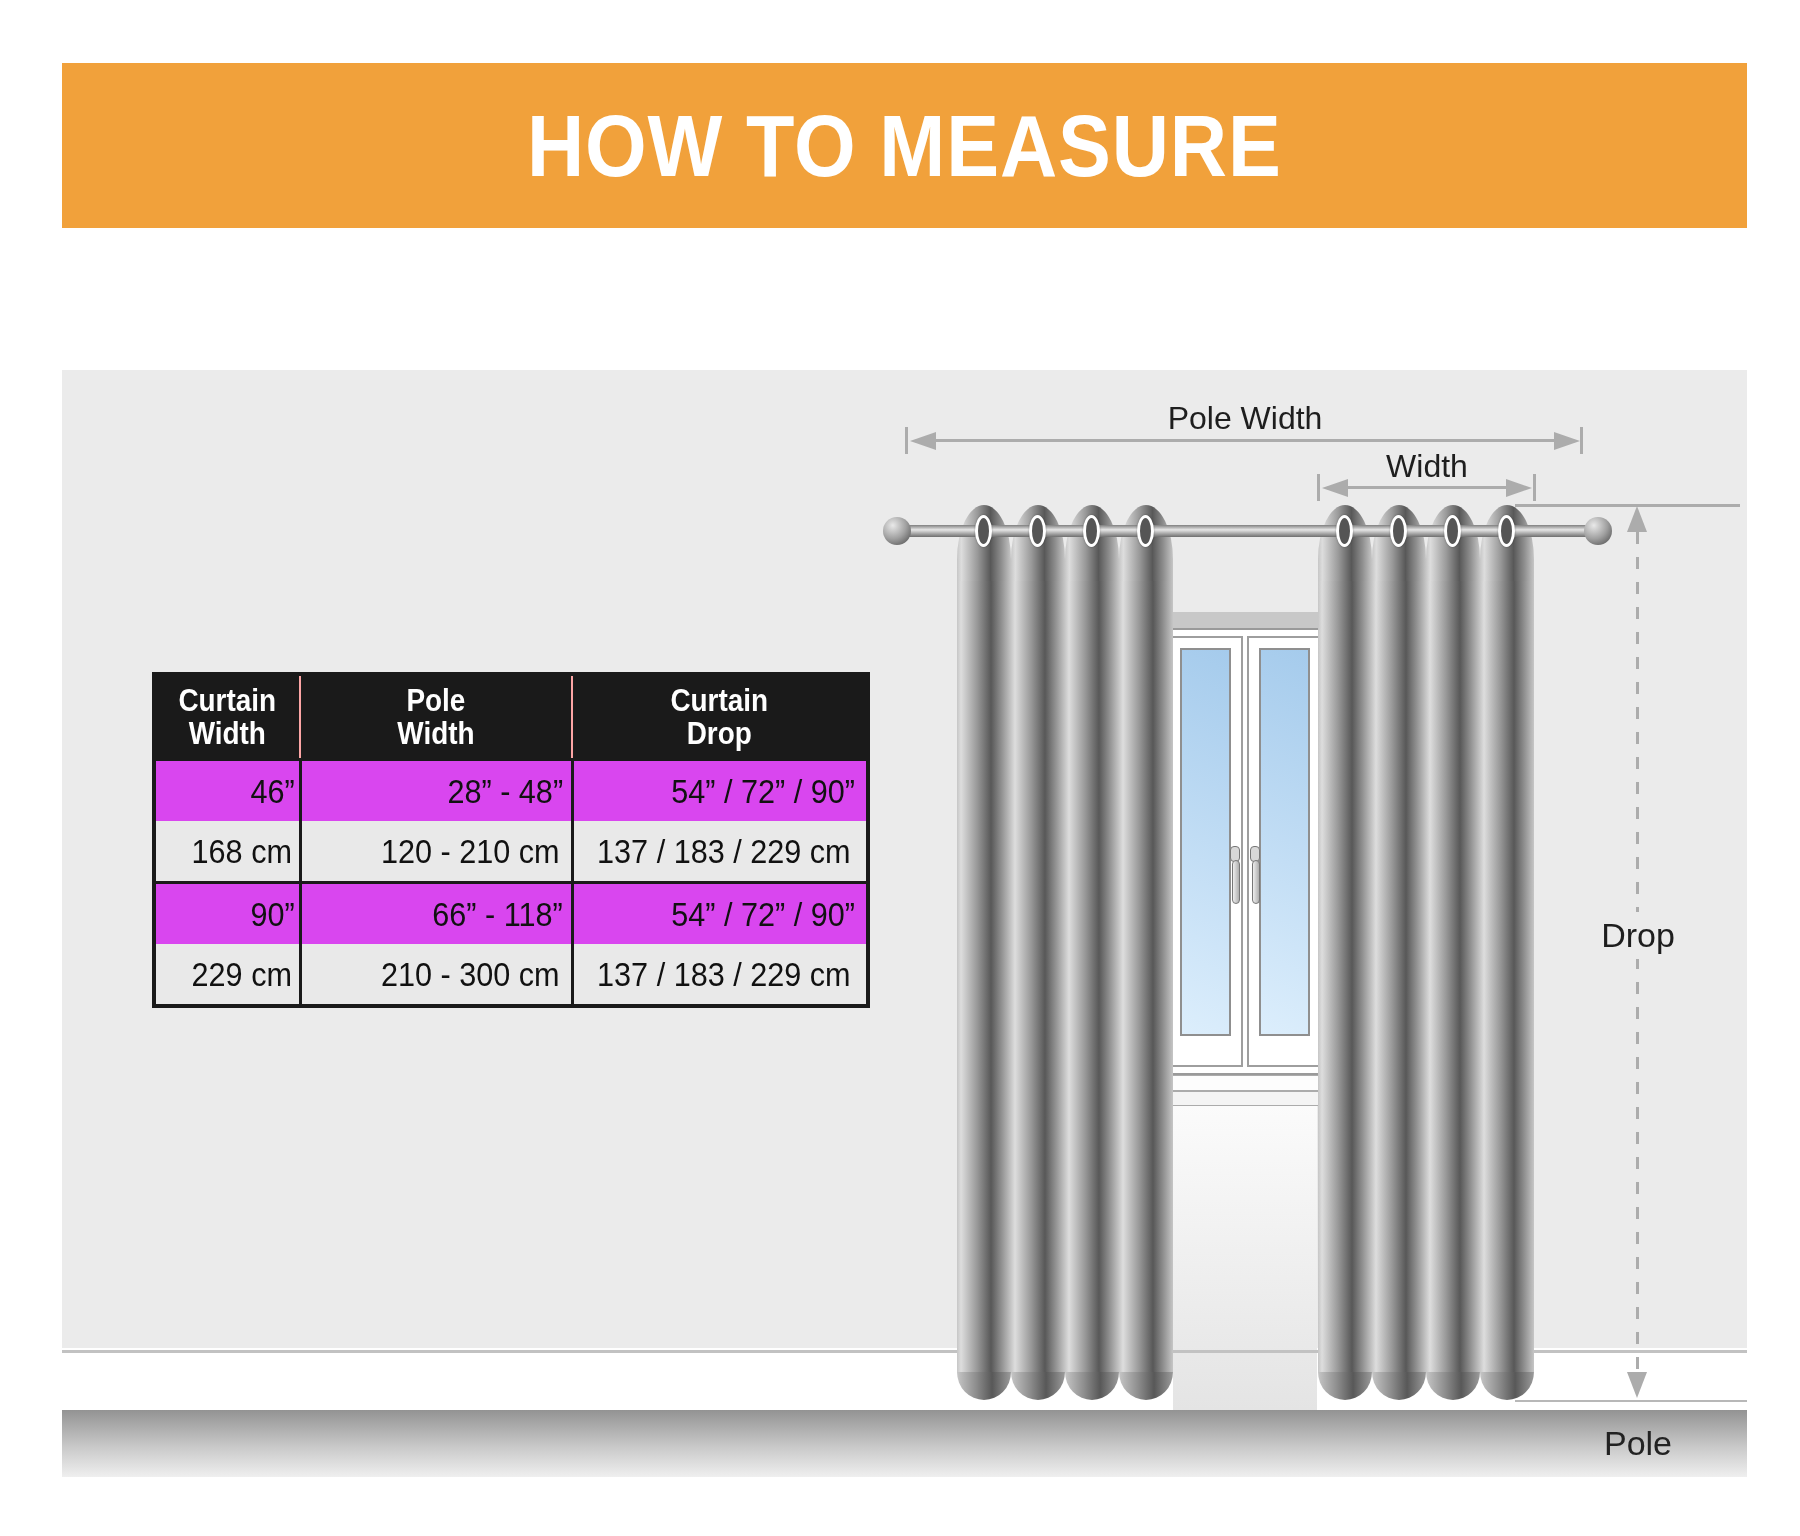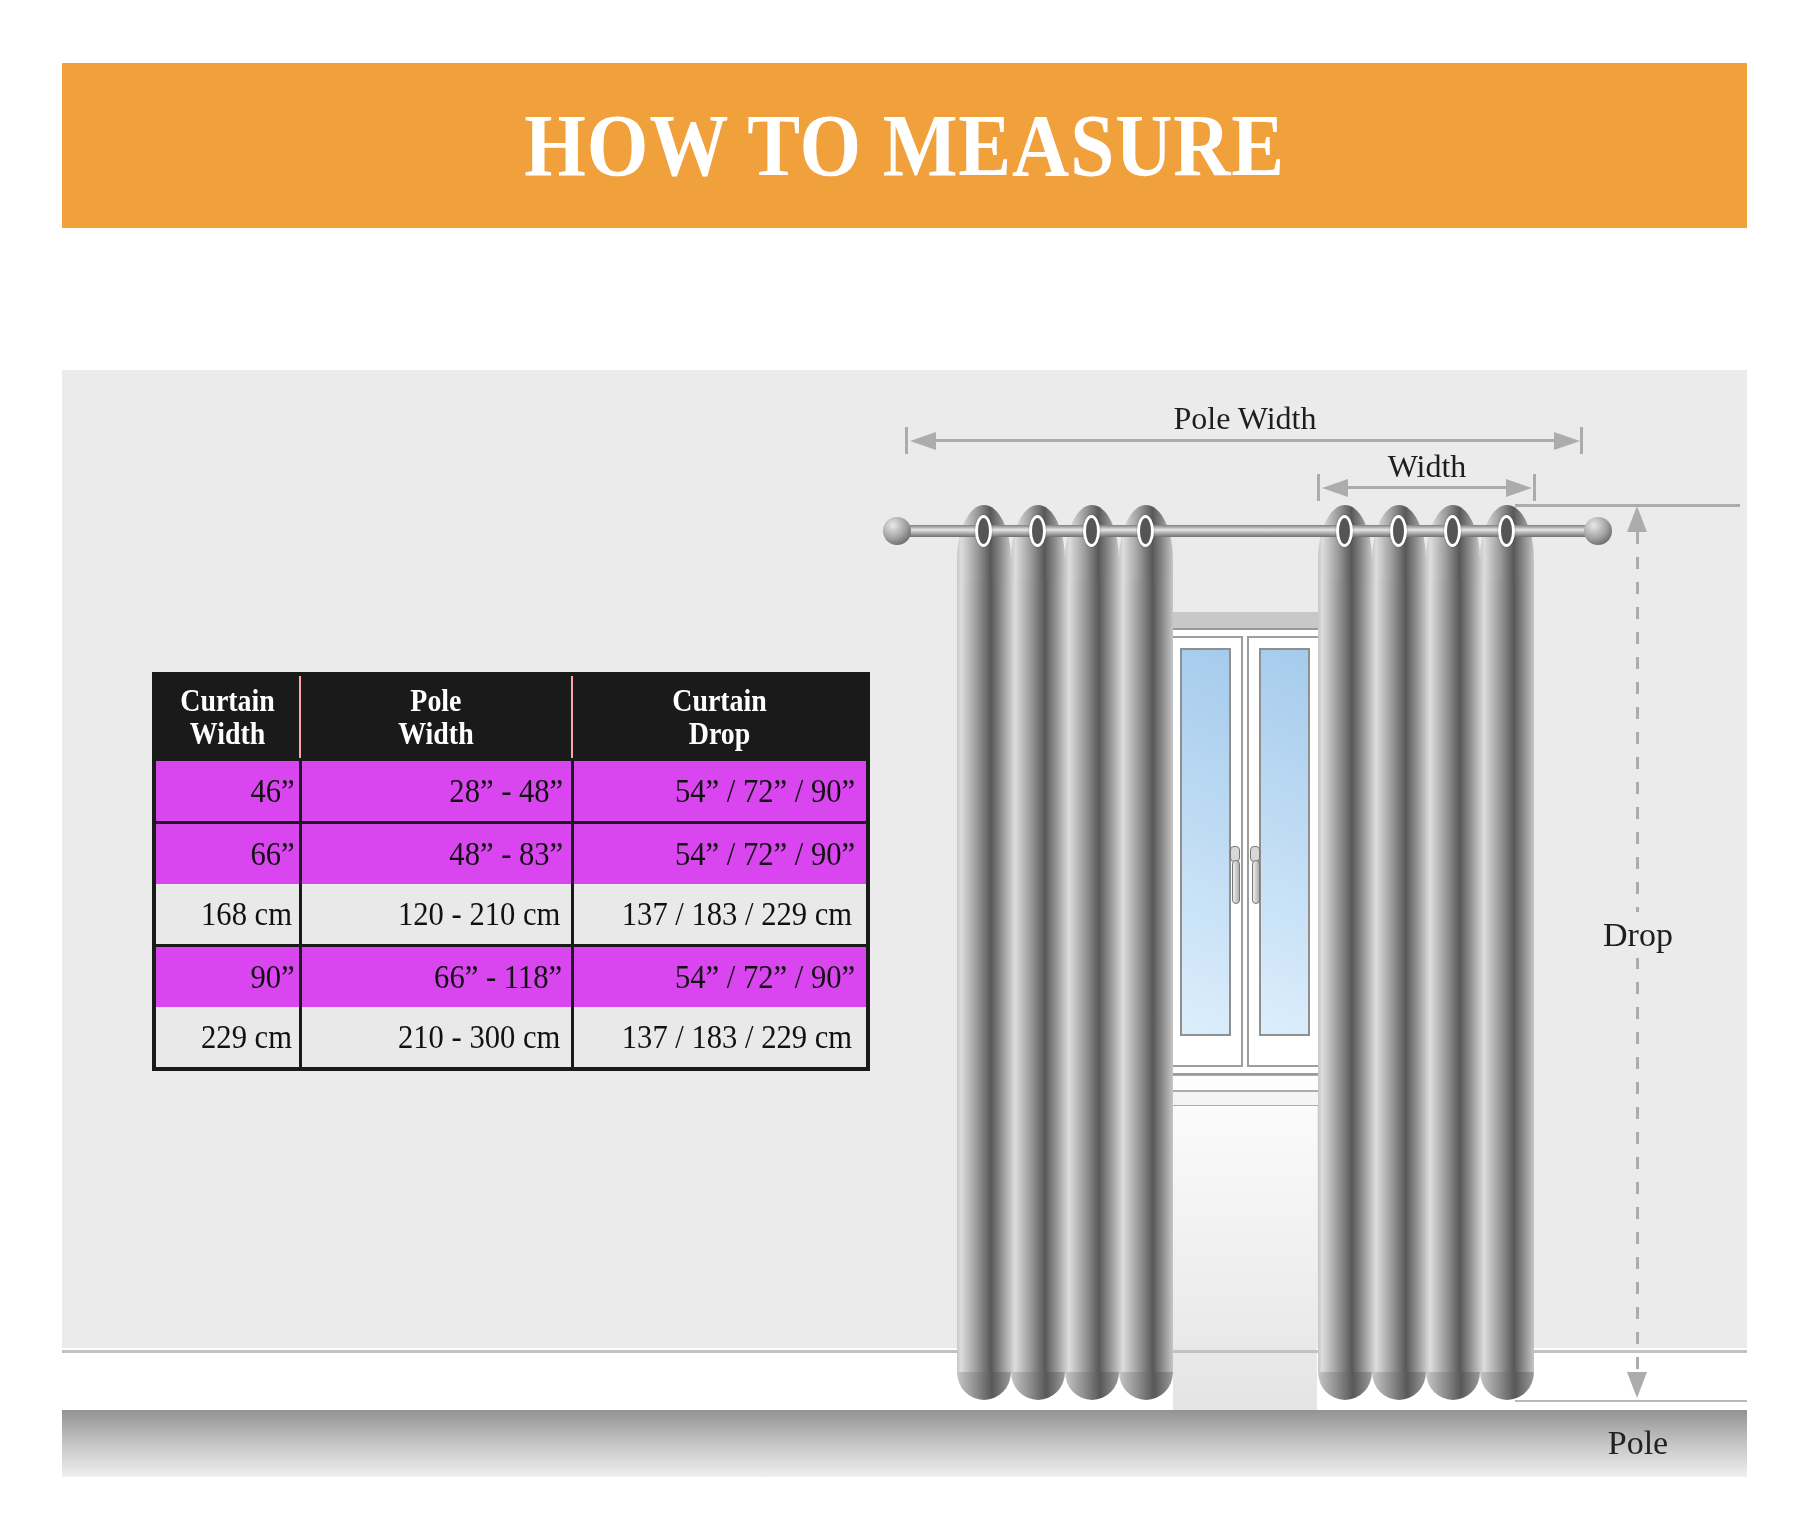--- a/index.html
+++ b/index.html
@@ -1,18 +1,18 @@
 <!DOCTYPE html>
 <html><head>
 <meta charset="utf-8">
 <style>
   html,body{margin:0;padding:0;background:#fff;}
   #scene{position:relative;width:1800px;height:1536px;background:#fff;
          font-family:"Liberation Sans",sans-serif;overflow:hidden;}
-  .abs{position:absolute;font-family:Liberation Serif, serif;}
+  .abs{position:absolute;}
   .cond{display:inline-block;transform:scaleX(0.9);transform-origin:center;}
 
   
   #banner{left:62px;top:63px;width:1685px;height:165px;background:#F1A13B;
           display:flex;align-items:center;justify-content:center;}
   #banner .title{color:#fff;font-size:88px;font-weight:bold;letter-spacing:1px;white-space:nowrap;}
   #subtitle{left:62px;top:258px;width:1685px;text-align:center;font-size:54px;color:#1C1C1C;}
 
   
   #wall{left:62px;top:370px;width:1685px;height:978px;background:#EBEBEB;}
@@ -103,25 +103,20 @@
         <th><span class="cond"><span>Pole</span><br><span>Width</span></span></th>
         <th><span class="cond"><span>Curtain</span><br><span>Drop</span></span></th>
       </tr>
     </thead>
     <tbody>
       <tr>
         <td><span class="cond">46”</span></td>
         <td><span class="cond">28” - 48”</span></td>
         <td><span class="cond">54” / 72” / 90”</span></td>
       </tr>
-      <tr class="group">
-        <td><span class="cond">66”</span></td>
-        <td><span class="cond">48” - 83”</span></td>
-        <td><span class="cond">54” / 72” / 90”</span></td>
-      </tr>
       <tr class="alt">
         <td><span class="cond">168 cm</span></td>
         <td><span class="cond">120 - 210 cm</span></td>
         <td><span class="cond">137 / 183 / 229 cm</span></td>
       </tr>
       <tr class="group">
         <td><span class="cond">90”</span></td>
         <td><span class="cond">66” - 118”</span></td>
         <td><span class="cond">54” / 72” / 90”</span></td>
       </tr>

